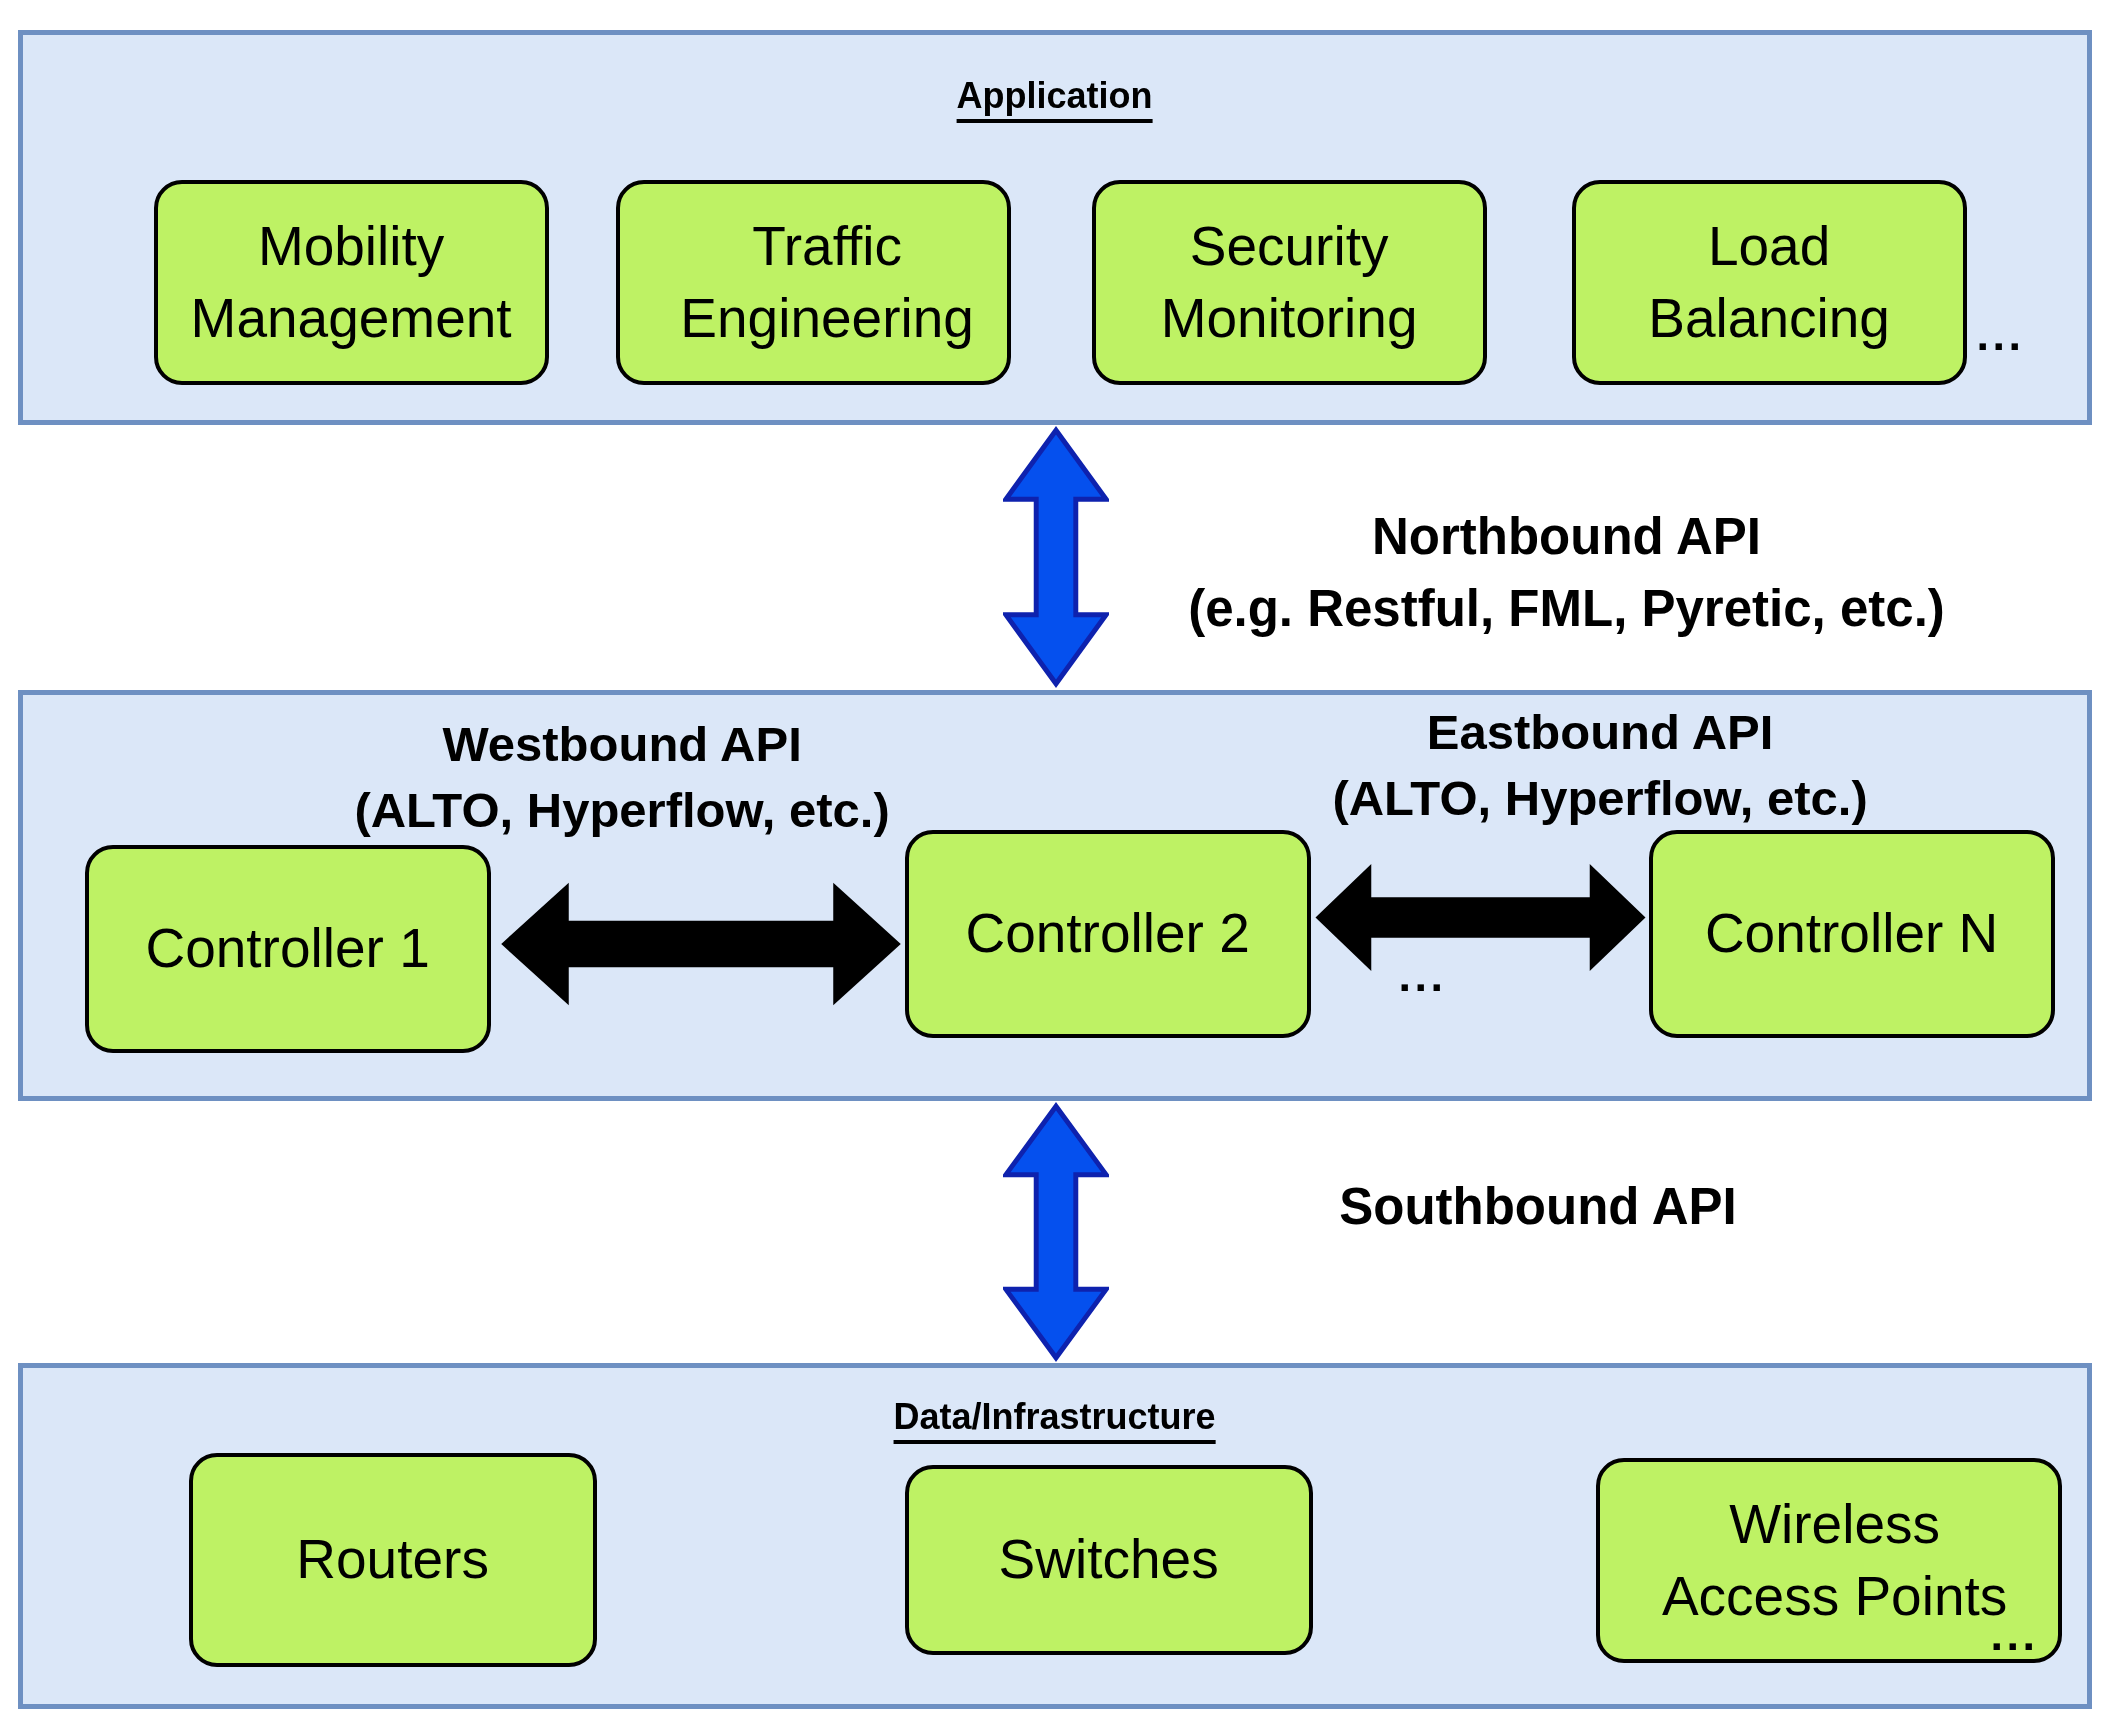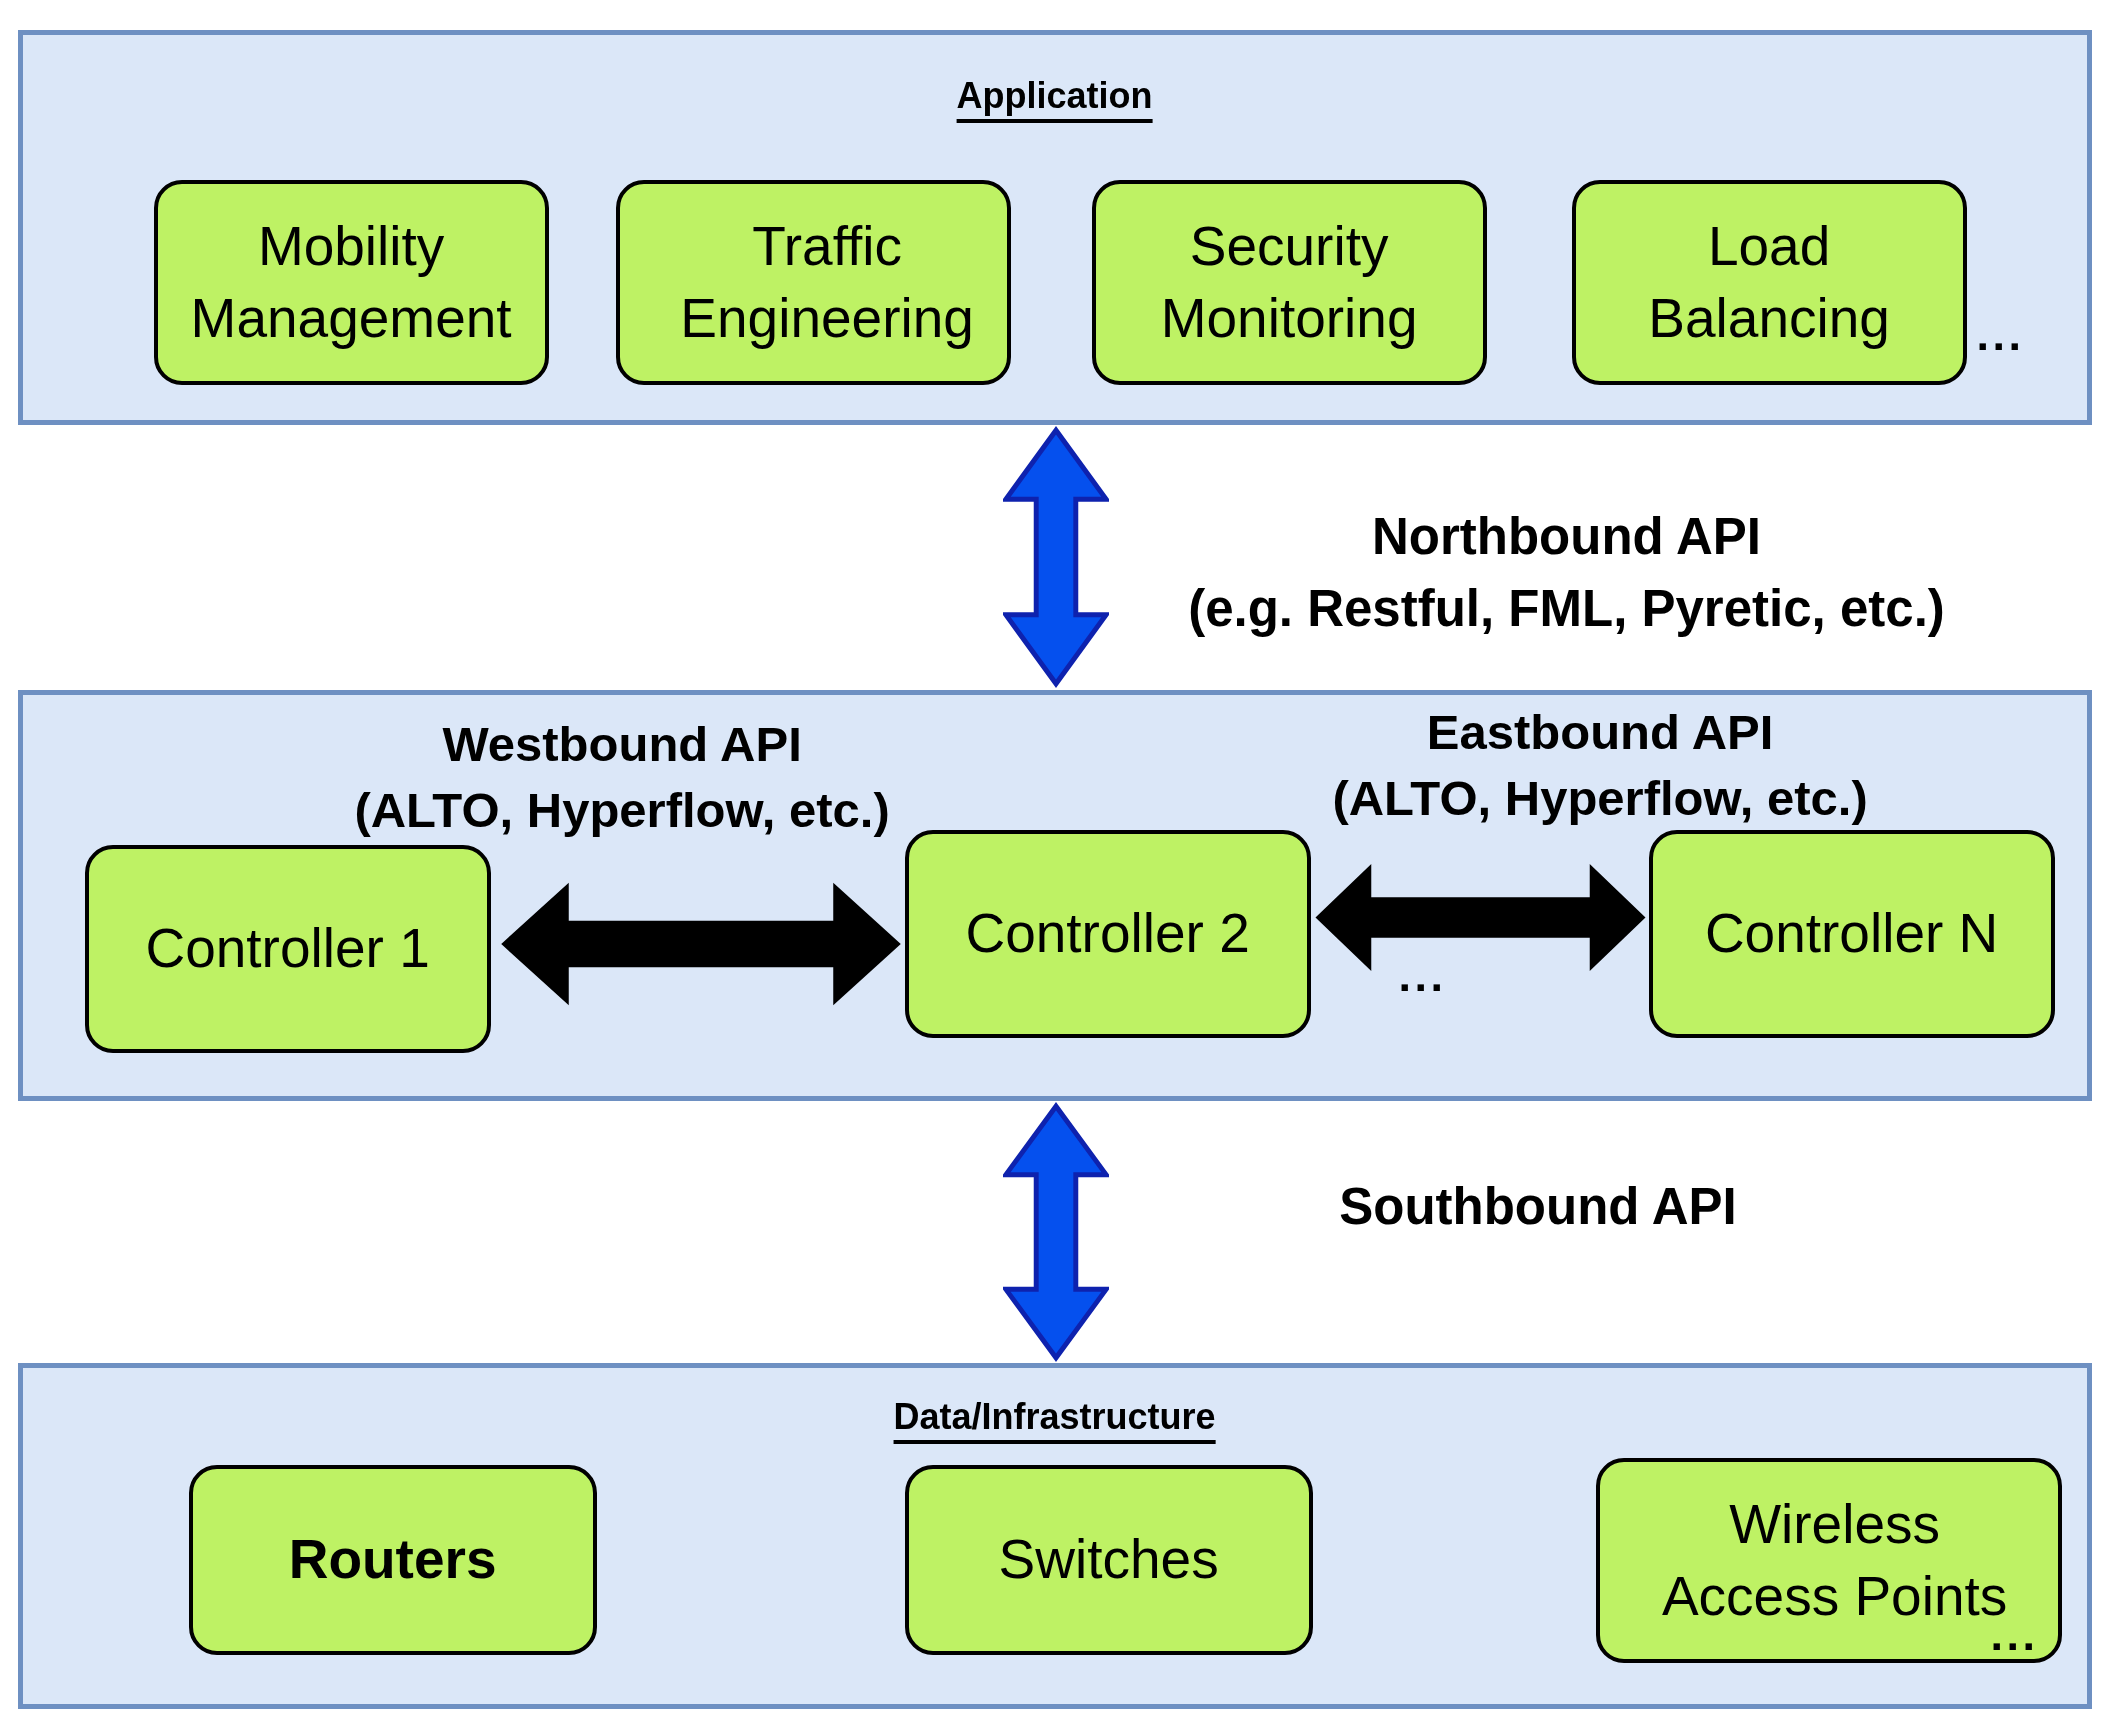--- a/index.html
+++ b/index.html
@@ -56,21 +56,21 @@
   #app-node-0 { left:131px;  }
   #app-node-1 { left:593px;padding-left:28px;  }
   #app-node-2 { left:1069px; }
   #app-node-3 { left:1549px; }
   
   .ctrl-node { width:406px; height:208px; }
   #ctrl-node-0 { left:62px;   top:150px; }
   #ctrl-node-1 { left:882px; top:135px; }
   #ctrl-node-2 { left:1626px; top:135px; }
   
-  #data-node-0 { left:166px;  top:97px; width:408px; height:190px;font-weight:bold; }
+  #data-node-0 { left:166px;  top:85px; width:408px; height:214px; }
   #data-node-1 { left:882px; top:97px; width:408px; height:190px; }
   #data-node-2 { left:1573px; top:90px; width:466px; height:205px;padding-left:12px; }
 
   
   .dots {
     position:absolute;
     font-size:45px;
     font-weight:bold;
     letter-spacing:3.5px;
   }

